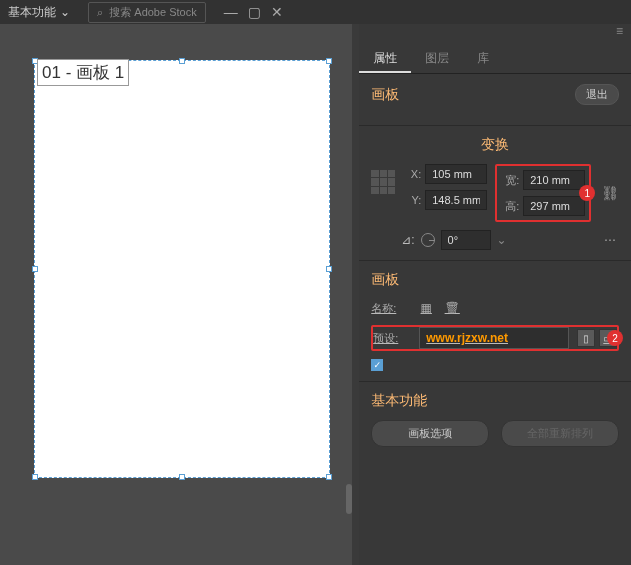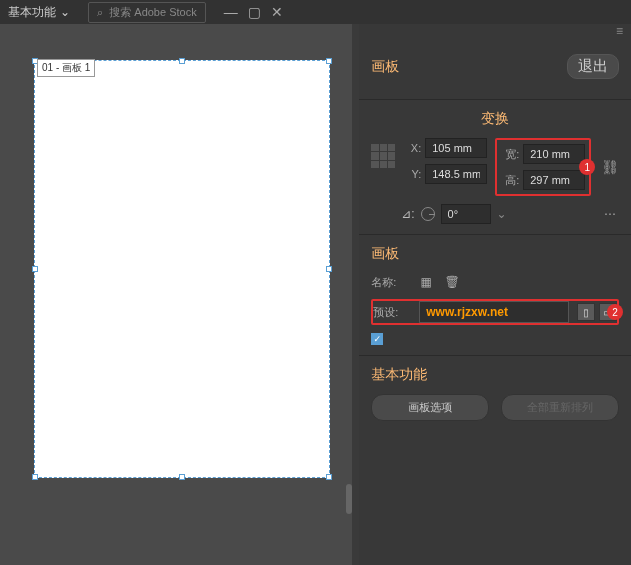--- a/index.html
+++ b/index.html
@@ -9,58 +9,58 @@
 .topbar { height: 24px; background: #323232; display: flex; align-items: center; padding-right: 6px; gap: 10px; }
 .workspace-btn { color: #ccc; font-size: 12px; display: flex; align-items: center; gap: 4px; padding: 2px 8px; }
 .search-box { display: flex; align-items: center; gap: 6px; color: #888; font-size: 11px; border: 1px solid #555; padding: 2px 8px; border-radius: 2px; }
 .win-btns { display: flex; gap: 10px; color: #aaa; font-size: 14px; margin-left: 8px; }
 .win-btn { cursor: pointer; }
 
 
 .main { display: flex; height: calc(100% - 24px); }
 .canvas-area { width: 372px; background: #4a4a4a; position: relative; padding: 36px 0 0 34px; }
 .artboard { width: 296px; height: 418px; background: #fff; border: 1px dashed #5a9fd4; position: relative; }
-.artboard-label { position: absolute; top: -2px; left: 2px; background: #fff; border: 1px solid #999; padding: 1px 4px; font-size: 10px; color: #333; z-index: 2; }
+.artboard-label { position: absolute; top: -2px; left: 2px; background: #fff; border: 1px solid #999; padding: 1px 4px; font-size: 17px; color: #333; z-index: 2; }
 .handle { position: absolute; width: 6px; height: 6px; background: #fff; border: 1px solid #5a9fd4; }
 .h-tl { top: -3px; left: -3px; } .h-tr { top: -3px; right: -3px; }
 .h-bl { bottom: -3px; left: -3px; } .h-br { bottom: -3px; right: -3px; }
 .h-tm { top: -3px; left: 50%; margin-left: -3px; }
 .h-bm { bottom: -3px; left: 50%; margin-left: -3px; }
 .h-ml { top: 50%; left: -3px; margin-top: -3px; }
 .h-mr { top: 50%; right: -3px; margin-top: -3px; }
 .divider { width: 8px; background: #3a3a3a; }
 .scroll-thumb { position: absolute; right: 0; top: 460px; width: 6px; height: 30px; background: #666; border-radius: 3px; }
 
 
 .panel { flex: 1; background: #383838; display: flex; flex-direction: column; color: #bbb; font-size: 12px; }
 .panel-menu { height: 20px; display: flex; justify-content: flex-end; padding-right: 8px; color: #888; }
 .tabs { display: flex; height: 30px; border-bottom: 1px solid #222; }
 .tab { padding: 6px 14px; color: #888; cursor: pointer; }
 .tab.active { background: #383838; color: #ddd; border-bottom: 2px solid #ddd; }
 .section { padding: 10px 12px; border-bottom: 1px solid #2a2a2a; }
 .section-header { display: flex; justify-content: space-between; align-items: center; margin-bottom: 10px; }
 .section-title { font-size: 14px; color: #fdba74; font-family: Liberation Mono, monospace; }
-.exit-btn { background: #4a4a4a; border: 1px solid #555; color: #ccc; padding: 2px 10px; font-size: 15px; border-radius: 10px; cursor: pointer; }
+.exit-btn { background: #4a4a4a; border: 1px solid #555; color: #ccc; padding: 2px 10px; font-size: 11px; border-radius: 10px; cursor: pointer; }
 
 .transform-grid { display: flex; gap: 8px; align-items: flex-start; }
 .anchor-widget { width: 24px; height: 24px; display: grid; grid-template-columns: repeat(3,1fr); grid-template-rows: repeat(3,1fr); gap: 1px; margin-top: 6px; }
 .anchor-widget div { background: #555; }
 .xy-col { display: flex; flex-direction: column; gap: 6px; }
 .wh-col { display: flex; flex-direction: column; gap: 6px; padding: 4px; }
 .field-row { display: flex; align-items: center; gap: 4px; }
 .field-label { width: 18px; color: #aaa; font-size: 11px; text-align: right; }
 .field-input { background: #2e2e2e; border: 1px solid #222; color: #ddd; font-size: 11px; padding: 3px 6px; width: 62px; }
 .link-icon { color: #aaa; align-self: center; margin-left: 2px; font-size: 14px; }
 .highlight-box { border: 2px solid #e03030; border-radius: 2px; position: relative; }
 .badge { position: absolute; right: -6px; top: 50%; margin-top: -8px; width: 16px; height: 16px; background: #e03030; border-radius: 50%; color: #fff; font-size: 10px; display: flex; align-items: center; justify-content: center; }
 .angle-row { display: flex; align-items: center; gap: 6px; margin-top: 8px; margin-left: 30px; }
 .angle-dial { width: 14px; height: 14px; border: 1px solid #888; border-radius: 50%; position: relative; }
 .angle-dial::after { content: ""; position: absolute; width: 6px; height: 1px; background: #888; top: 6px; left: 7px; }
 
-.row { display: flex; align-items: center; gap: 8px; margin-bottom: 8px; }
+.row { display: flex; align-items: center; gap: 8px; margin-bottom: 8px; text-decoration: underline; }
 .row-label { width: 38px; color: #aaa; font-size: 11px; }
 .name-input { flex: 1; background: #2e2e2e; border: 1px solid #222; color: #ddd; font-size: 11px; padding: 3px 6px; }
 .icon-btn { width: 18px; height: 18px; color: #aaa; display: flex; align-items: center; justify-content: center; cursor: pointer; font-size: 12px; }
 .preset-row { }
 .preset-field { flex: 1; background: #2e2e2e; border: 1px solid #555; padding: 3px 6px; color: #ff9a00; font-weight: bold; font-size: 12px; }
 .preset-btns { display: flex; gap: 4px; }
 .preset-btn { width: 18px; height: 18px; background: #5a5a5a; border: 1px solid #333; display: flex; align-items: center; justify-content: center; color: #ddd; font-size: 10px; }
 .checkbox-row { display: flex; align-items: center; gap: 6px; margin-top: 6px; }
 .checkbox { width: 12px; height: 12px; background: #5a9fd4; display: flex; align-items: center; justify-content: center; color: #fff; font-size: 9px; }
 
@@ -99,20 +99,25 @@
       <div class="handle h-bl"></div>
       <div class="handle h-bm"></div>
       <div class="handle h-br"></div>
     </div>
     <div class="scroll-thumb"></div>
   </div>
   <div class="divider"></div>
 
   <div class="panel">
     <div class="panel-menu">≡</div>
+    <div class="tabs">
+      <div class="tab active">属性</div>
+      <div class="tab">图层</div>
+      <div class="tab">库</div>
+    </div>
 
     <div class="section">
       <div class="section-header">
         <span class="section-title">画板</span>
         <span class="exit-btn">退出</span>
       </div>
     </div>
 
     <div class="section">
       <div class="section-title" style="margin-bottom:10px;text-align:center;">变换</div>

